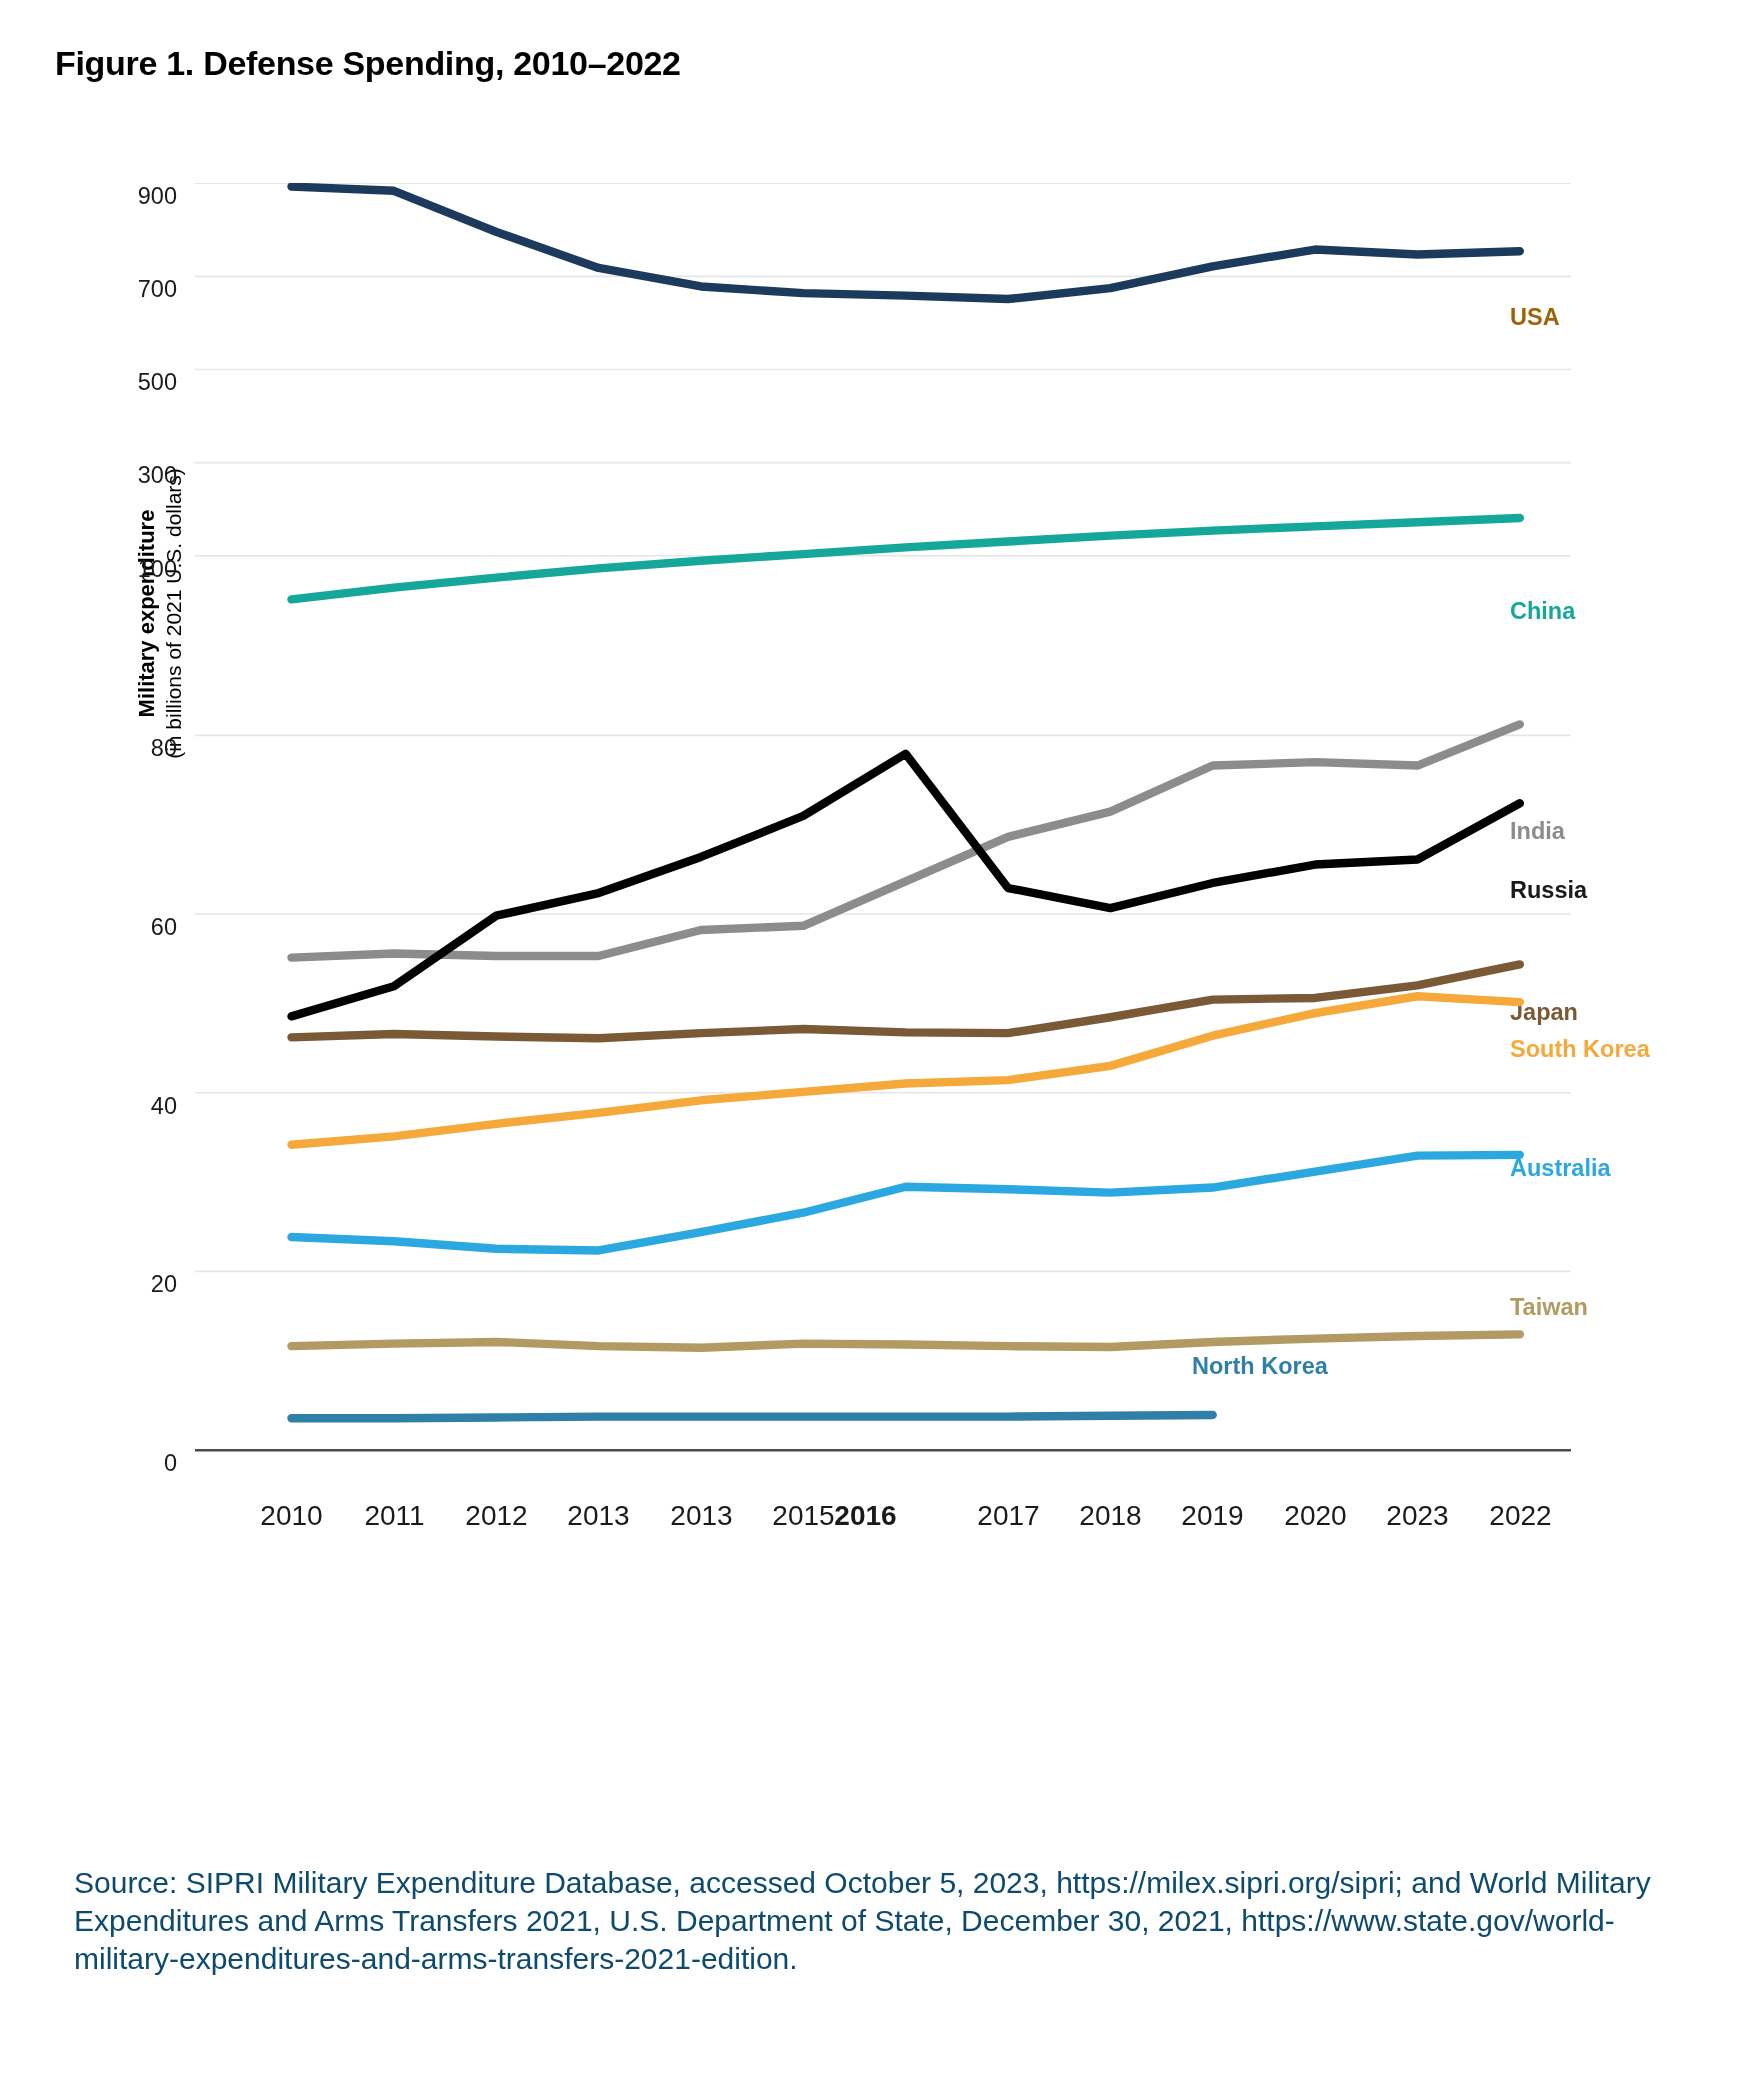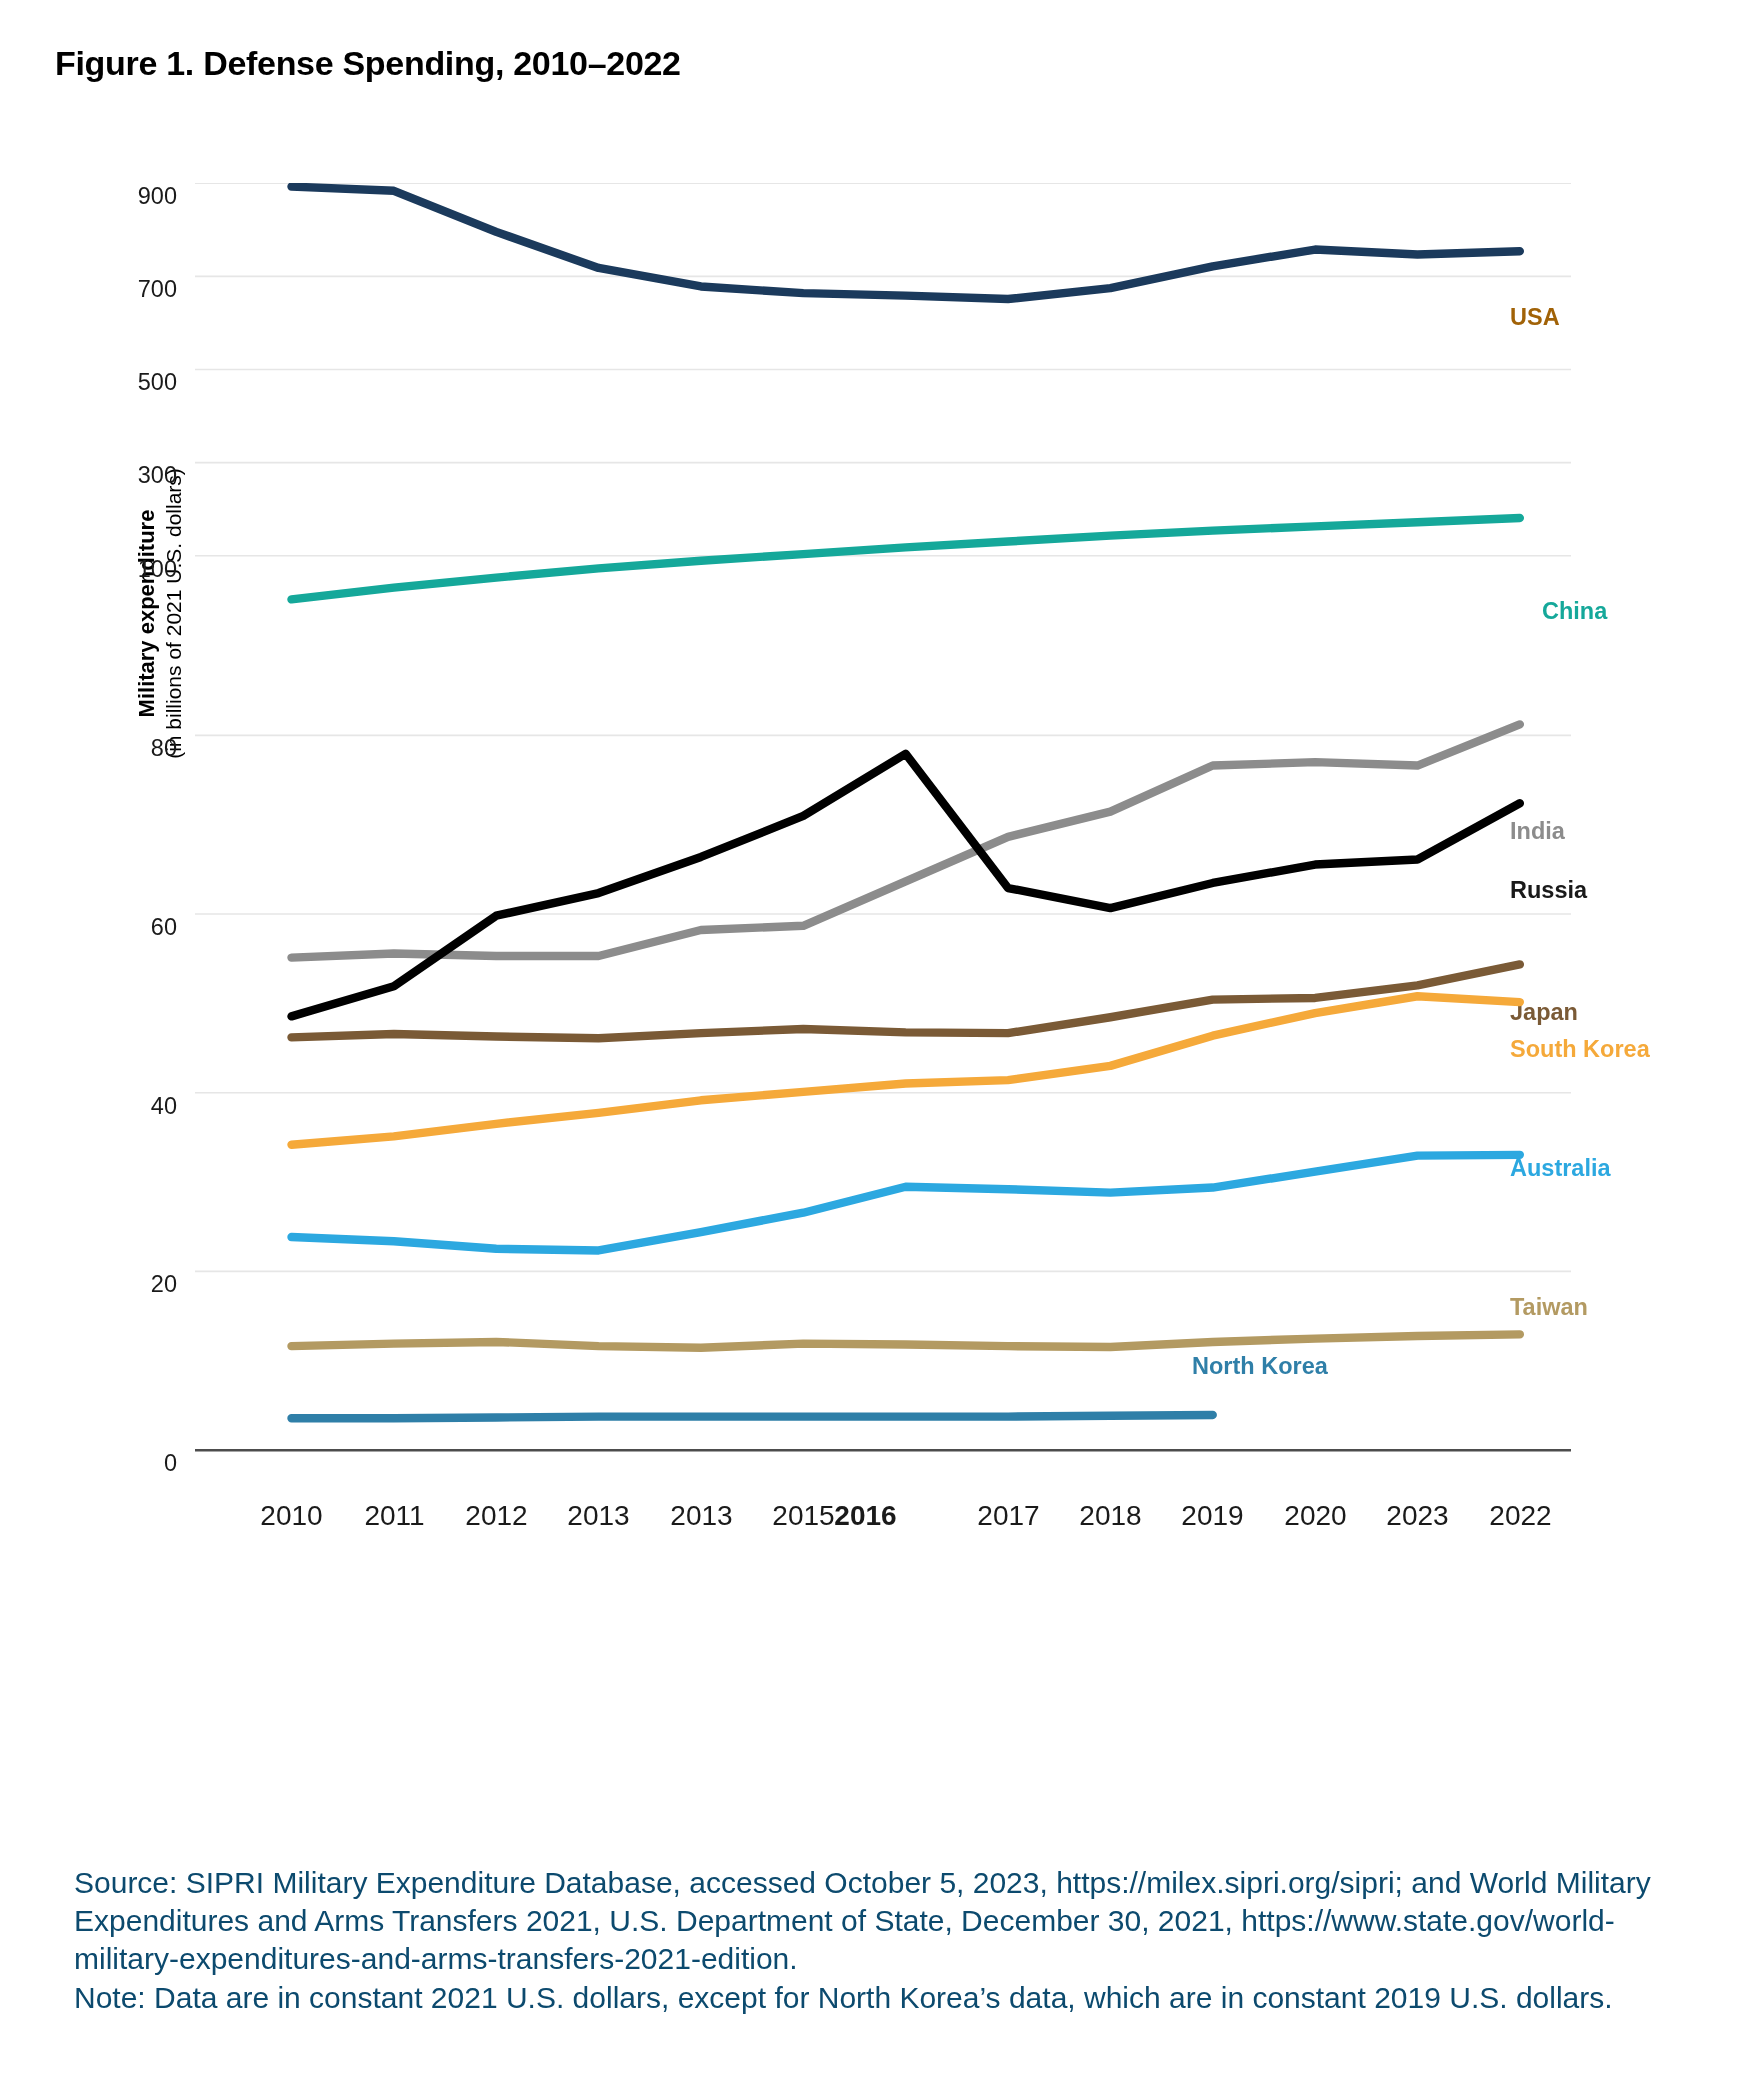--- a/index.html
+++ b/index.html
@@ -143,21 +143,21 @@
     <div class="xtick" style="left:803px; top:1374px;">2015</div>
     <div class="xtick" style="left:865px; top:1374px;font-weight:bold;">2016</div>
     <div class="xtick" style="left:1008px; top:1374px;">2017</div>
     <div class="xtick" style="left:1110px; top:1374px;">2018</div>
     <div class="xtick" style="left:1212px; top:1374px;">2019</div>
     <div class="xtick" style="left:1315px; top:1374px;">2020</div>
     <div class="xtick" style="left:1417px; top:1374px;">2023</div>
     <div class="xtick" style="left:1520px; top:1374px;">2022</div>
 
     <div class="series-label" style="left:1510px; top:193px;  color:#a16207;">USA</div>
-    <div class="series-label" style="left:1510px; top:487px;  color:#15a89a;margin-left:32px;">China</div>
+    <div class="series-label" style="left:1510px; top:487px;  color:#15a89a;">China</div>
     <div class="series-label" style="left:1510px; top:707px;  color:#8c8c8c;">India</div>
     <div class="series-label" style="left:1510px; top:766px;  color:#1a1a1a;">Russia</div>
     <div class="series-label" style="left:1510px; top:888px; color:#7a5a36;">Japan</div>
     <div class="series-label" style="left:1510px; top:925px; color:#f5a93a;">South Korea</div>
     <div class="series-label" style="left:1510px; top:1044px; color:#2ca8e0;">Australia</div>
     <div class="series-label" style="left:1510px; top:1183px; color:#b39a62;">Taiwan</div>
     <div class="series-label" style="left:1192px; top:1242px; color:#2f7fa8;">North Korea</div>
 
     <div id="plot">
       <svg width="1376" height="1624" viewBox="0 0 1640 1935" xmlns="http://www.w3.org/2000/svg">
@@ -200,17 +200,16 @@
 
         <polyline fill="none" stroke="#b39a62" stroke-width="10" stroke-linejoin="round" stroke-linecap="round" points="115,1386 237,1383 359,1381 481,1386 603,1388 725,1383 847,1384 969,1386 1091,1387 1213,1381 1335,1377 1457,1374 1579,1372"></polyline>
 
         <polyline fill="none" stroke="#2f7fa8" stroke-width="10" stroke-linejoin="round" stroke-linecap="round" points="115,1472 237,1472 359,1471 481,1470 603,1470 725,1470 847,1470 969,1470 1091,1469 1213,1468"></polyline>
       </svg>
     </div>
   </div>
 
   <div id="footer">
     <span class="src">Source: SIPRI Military Expenditure Database, accessed October 5, 2023, https://milex.sipri.org/sipri; and World Military Expenditures and Arms Transfers 2021, U.S. Department of State, December 30, 2021, https://www.state.gov/world-military-expenditures-and-arms-transfers-2021-edition.</span>
-    <span class="note">Note: Data are in constant 2021 U.S. dollars, except for North Korea’s data, which are in constant 2019 U.S. dollars.</span>
   </div>
 
 </div>
 
 
 </body></html>

